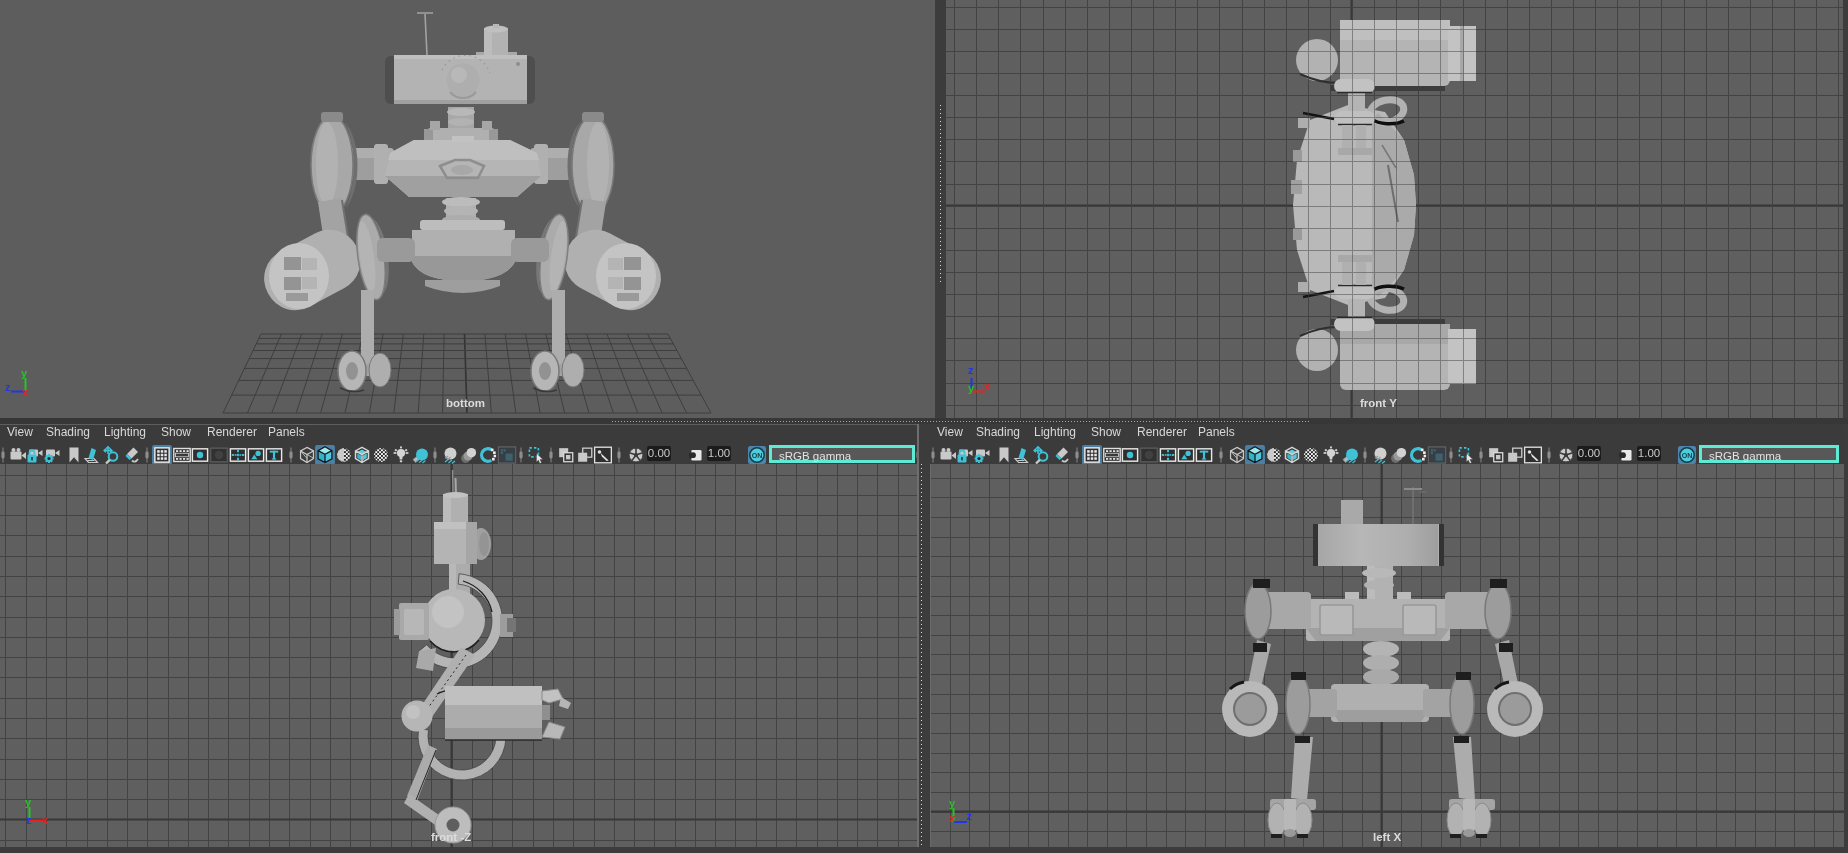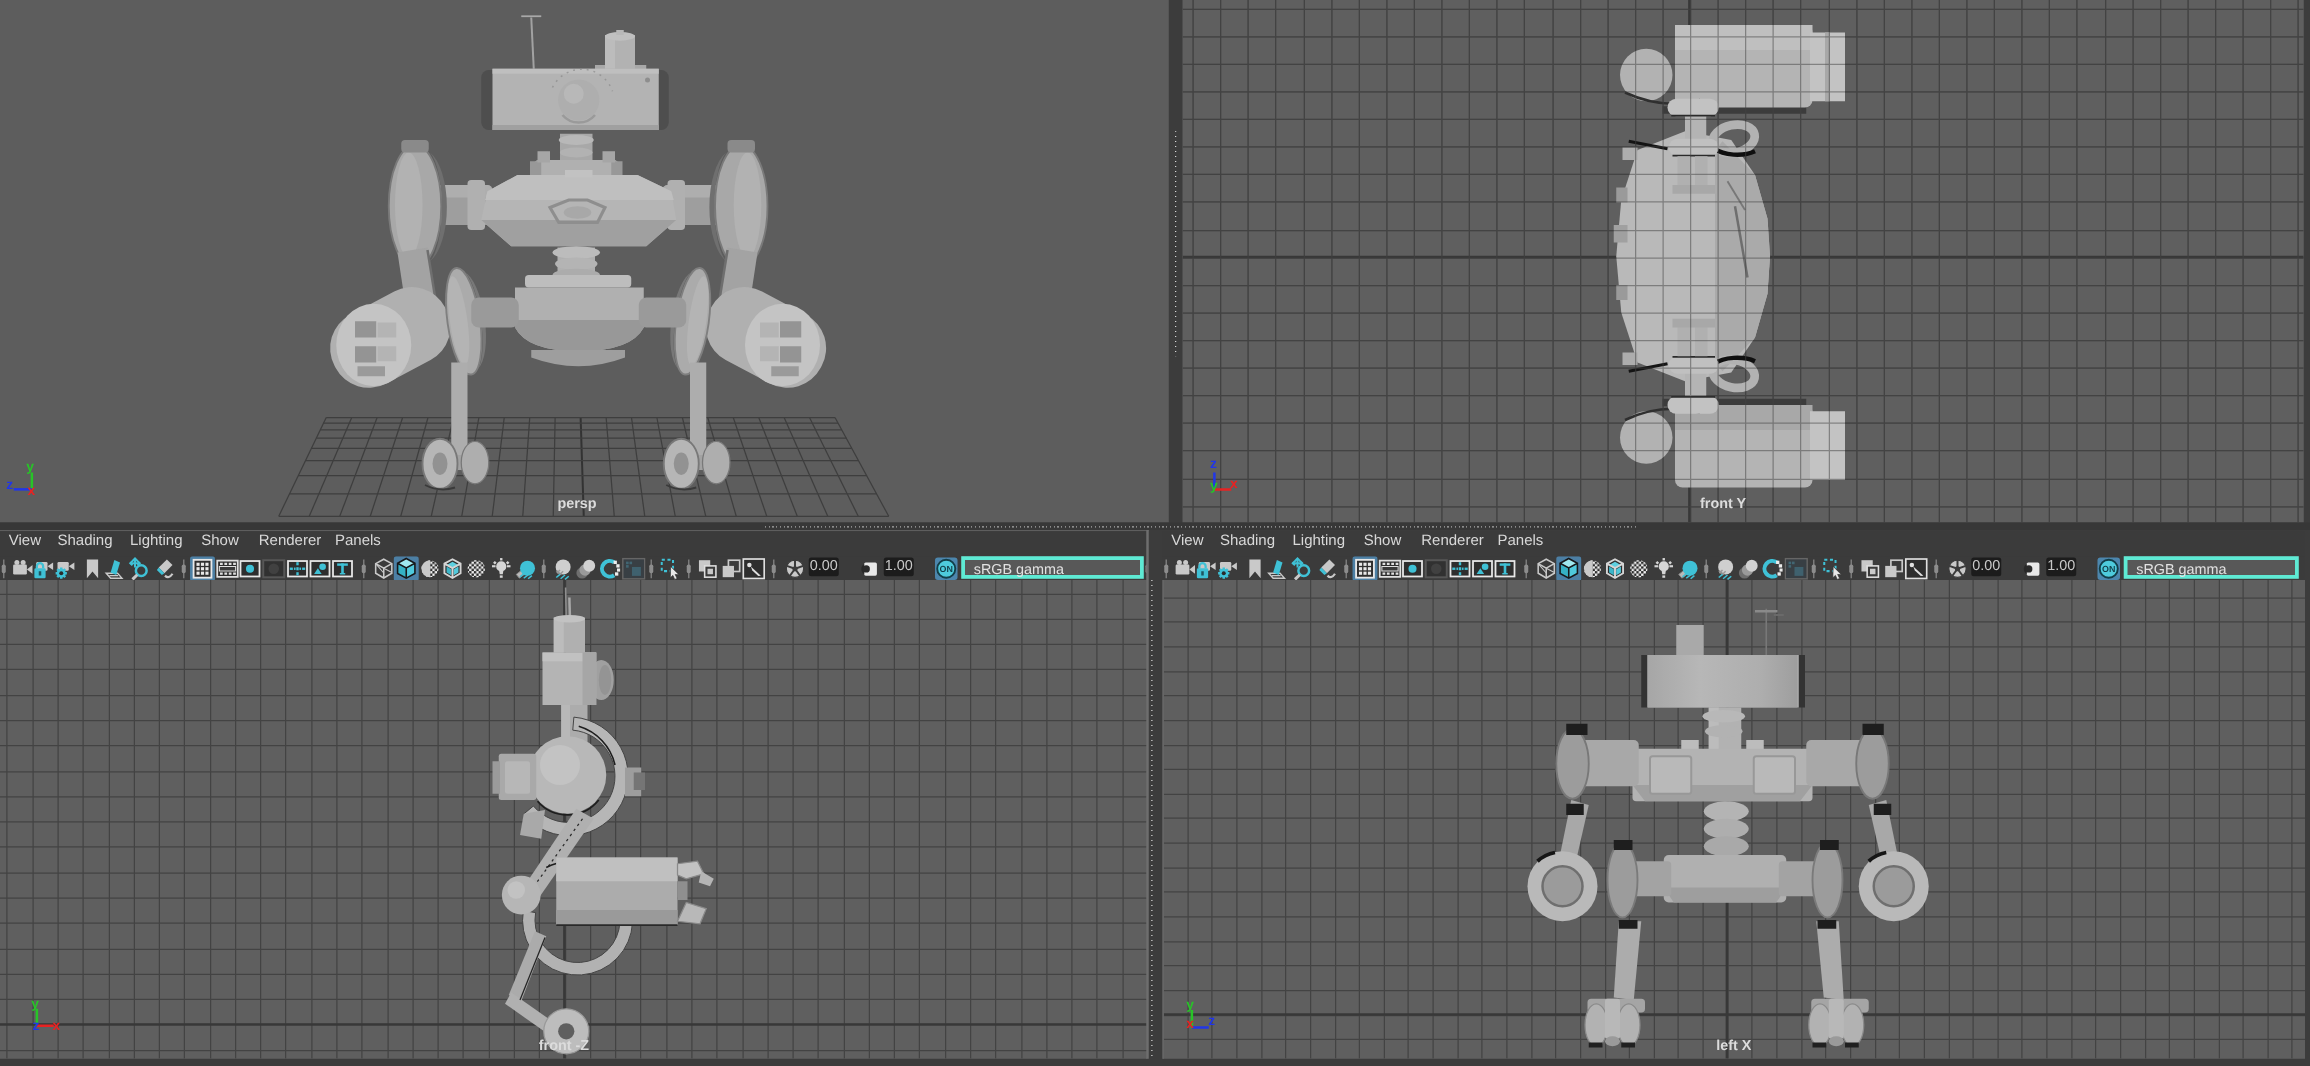--- a/index.html
+++ b/index.html
@@ -405,21 +405,21 @@
         <ellipse cx="545" cy="371" rx="14" ry="20" fill="#b6b6b6" stroke="#787878" stroke-width="1.5"></ellipse>
         <ellipse cx="545" cy="371" rx="6" ry="9" fill="#929292"></ellipse>
         <ellipse cx="573" cy="370" rx="11" ry="17" fill="#aeaeae" stroke="#787878" stroke-width="1"></ellipse>
         <path d="M533,388 q12,6 24,2" stroke="#3a3a3a" stroke-width="1.5" fill="none"></path>
         <text x="21" y="377" class="axg">y</text>
         <line x1="25.5" y1="378" x2="25.5" y2="391.5" stroke="#27c427" stroke-width="2"></line>
         <text x="5" y="391" class="axb">z</text>
         <line x1="11" y1="391.5" x2="25.5" y2="391.5" stroke="#2136e8" stroke-width="2"></line>
         <text x="22" y="396" class="axr">x</text>
       </svg>
-      <div class="vplabel" style="left:446px;top:397px">persp</div>
+      <div class="vplabel" style="left:446px;top:397px">bottom</div>
     </div>
     <div class="dots" style="left:940px;top:105px;height:180px"></div>
     <div class="vp gridv" style="left:946px;top:0;width:897px;height:418px">
       <svg width="897" height="418" viewBox="0 0 897 418">
         <line x1="8.5" y1="0" x2="8.5" y2="418" stroke="#434343" stroke-width="1"></line>
         <line x1="30.5" y1="0" x2="30.5" y2="418" stroke="#434343" stroke-width="1"></line>
         <line x1="52.5" y1="0" x2="52.5" y2="418" stroke="#434343" stroke-width="1"></line>
         <line x1="74.5" y1="0" x2="74.5" y2="418" stroke="#434343" stroke-width="1"></line>
         <line x1="97.5" y1="0" x2="97.5" y2="418" stroke="#434343" stroke-width="1"></line>
         <line x1="119.5" y1="0" x2="119.5" y2="418" stroke="#434343" stroke-width="1"></line>

